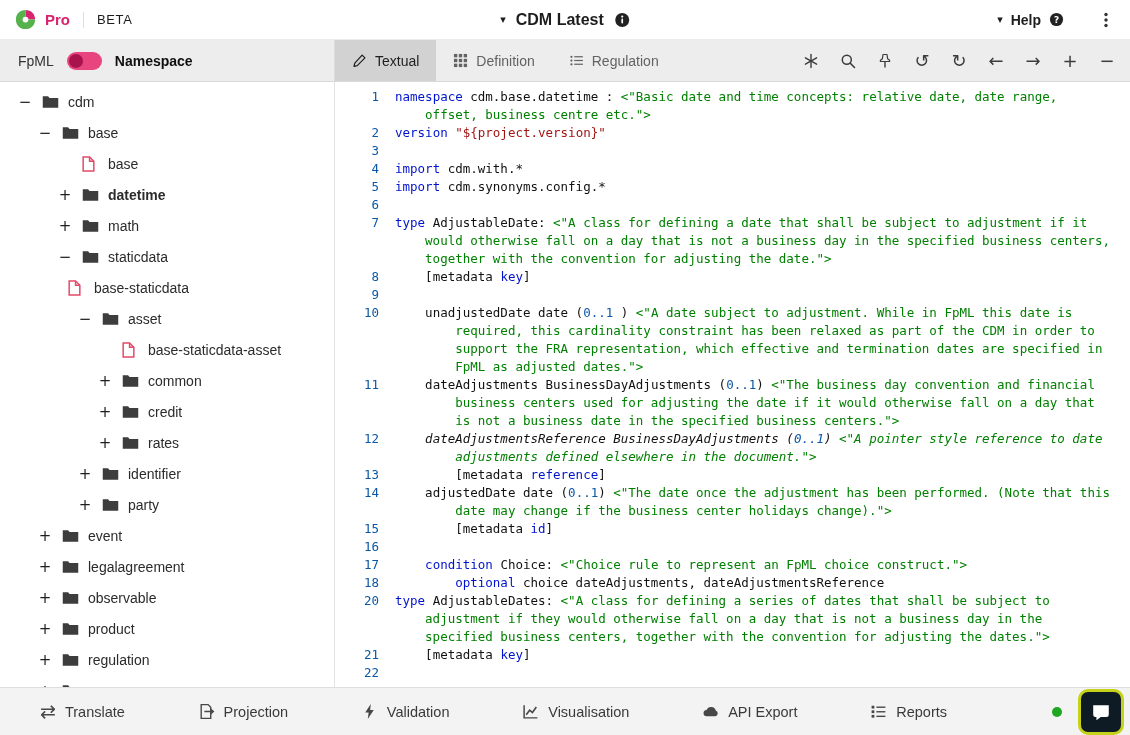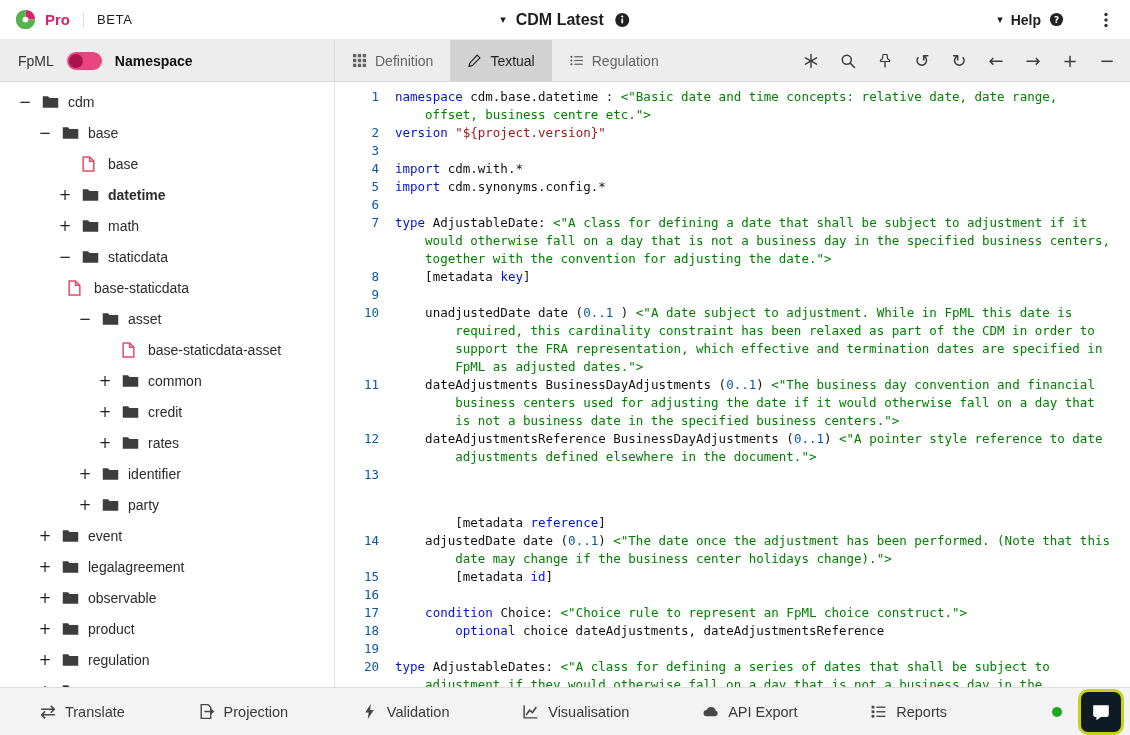--- a/index.html
+++ b/index.html
@@ -125,44 +125,44 @@
   <div class="toolbar">
     <div class="toolbar-left">
       <span class="files-label">FpML</span>
       <button class="toggle">
           <span class="knob"></span>
         </button>
       <span class="namespace-label">Namespace</span>
     </div>
     <div class="toolbar-main">
       <div class="tabs" id="tabs">
+          <button class="tab active">
+            <span class="icon ">
+              <svg viewBox="0 0 16 16">
+                <path d="M10.8 2.2l3 3L5.6 13.4l-3.5.9.9-3.5z" fill="none" stroke="currentColor" stroke-width="1.3" stroke-linejoin="round"></path>
+              </svg>
+            </span>
+            <span>Textual</span>
+          </button>
           <button class="tab">
             <span class="icon ">
               <svg viewBox="0 0 16 16" fill="currentColor">
                 <rect x="1" y="1" width="3.6" height="3.6"></rect>
                 <rect x="6.2" y="1" width="3.6" height="3.6"></rect>
                 <rect x="11.4" y="1" width="3.6" height="3.6"></rect>
                 <rect x="1" y="6.2" width="3.6" height="3.6"></rect>
                 <rect x="6.2" y="6.2" width="3.6" height="3.6"></rect>
                 <rect x="11.4" y="6.2" width="3.6" height="3.6"></rect>
                 <rect x="1" y="11.4" width="3.6" height="3.6"></rect>
                 <rect x="6.2" y="11.4" width="3.6" height="3.6"></rect>
                 <rect x="11.4" y="11.4" width="3.6" height="3.6"></rect>
               </svg>
             </span>
             <span>Definition</span>
           </button>
-          <button class="tab active">
-            <span class="icon ">
-              <svg viewBox="0 0 16 16">
-                <path d="M10.8 2.2l3 3L5.6 13.4l-3.5.9.9-3.5z" fill="none" stroke="currentColor" stroke-width="1.3" stroke-linejoin="round"></path>
-              </svg>
-            </span>
-            <span>Textual</span>
-          </button>
           <button class="tab">
             <span class="icon ">
               <svg viewBox="0 0 16 16" fill="currentColor">
                 <circle cx="2.6" cy="4" r="1.2"></circle>
                 <circle cx="2.6" cy="8" r="1.2"></circle>
                 <circle cx="2.6" cy="12" r="1.2"></circle>
                 <rect x="5.6" y="3.35" width="9.2" height="1.3"></rect>
                 <rect x="5.6" y="7.35" width="9.2" height="1.3"></rect>
                 <rect x="5.6" y="11.35" width="9.2" height="1.3"></rect>
               </svg>
@@ -449,49 +449,45 @@
           <div class="code-line">
             <span class="gutter">10</span>
             <div class="line-content" style="padding-left: 8ch; text-indent: -4ch;"><span class="c-d">unadjustedDate date (</span><span class="c-n">0..1</span><span class="c-d"> ) </span><span class="c-s">&lt;"A date subject to adjustment. While in FpML this date is required, this cardinality constraint has been relaxed as part of the CDM in order to support the FRA representation, which effective and termination dates are specified in FpML as adjusted dates."&gt;</span></div>
           </div>
           <div class="code-line">
             <span class="gutter">11</span>
             <div class="line-content" style="padding-left: 8ch; text-indent: -4ch;"><span class="c-d">dateAdjustments BusinessDayAdjustments (</span><span class="c-n">0..1</span><span class="c-d">) </span><span class="c-s">&lt;"The business day convention and financial business centers used for adjusting the date if it would otherwise fall on a day that is not a business date in the specified business centers."&gt;</span></div>
           </div>
           <div class="code-line">
             <span class="gutter">12</span>
-            <div class="line-content" style="padding-left: 8ch; text-indent: -4ch;"><span class="c-d">dateAdjustmentsReference BusinessDayAdjustments (</span><span class="c-n">0..1</span><span class="c-d">) </span><span class="c-s">&lt;"A pointer style reference to date adjustments defined elsewhere in the document."&gt;</span></div>
+            <div class="line-content" style="padding-left: 8ch; text-indent: -4ch; font-style: italic;"><span class="c-d">dateAdjustmentsReference BusinessDayAdjustments (</span><span class="c-n">0..1</span><span class="c-d">) </span><span class="c-s">&lt;"A pointer style reference to date adjustments defined elsewhere in the document."&gt;</span></div>
           </div>
           <div class="code-line">
             <span class="gutter">13</span>
-            <div class="line-content" style="padding-left: 12ch; text-indent: -4ch; margin-top: 48px;"><span class="c-d">[metadata </span><span class="c-k">reference</span><span class="c-d">]</span></div>
+            <div class="line-content" style="padding-left: 12ch; text-indent: -4ch;"><span class="c-d">[metadata </span><span class="c-k">reference</span><span class="c-d">]</span></div>
           </div>
           <div class="code-line">
             <span class="gutter">14</span>
             <div class="line-content" style="padding-left: 8ch; text-indent: -4ch;"><span class="c-d">adjustedDate date (</span><span class="c-n">0..1</span><span class="c-d">) </span><span class="c-s">&lt;"The date once the adjustment has been performed. (Note that this date may change if the business center holidays change)."&gt;</span></div>
           </div>
           <div class="code-line">
             <span class="gutter">15</span>
             <div class="line-content" style="padding-left: 12ch; text-indent: -4ch;"><span class="c-d">[metadata </span><span class="c-k">id</span><span class="c-d">]</span></div>
           </div>
           <div class="code-line">
             <span class="gutter">16</span>
             <div class="line-content" style="padding-left: 4ch; text-indent: -4ch;"></div>
           </div>
           <div class="code-line">
             <span class="gutter">17</span>
             <div class="line-content" style="padding-left: 8ch; text-indent: -4ch;"><span class="c-k">condition </span><span class="c-d">Choice: </span><span class="c-s">&lt;"Choice rule to represent an FpML choice construct."&gt;</span></div>
           </div>
           <div class="code-line">
             <span class="gutter">18</span>
             <div class="line-content" style="padding-left: 12ch; text-indent: -4ch;"><span class="c-k">optional </span><span class="c-d">choice dateAdjustments, dateAdjustmentsReference</span></div>
-          </div>
-          <div class="code-line">
-            <span class="gutter">19</span>
-            <div class="line-content" style="padding-left: 4ch; text-indent: -4ch;"></div>
           </div>
           <div class="code-line">
             <span class="gutter">20</span>
             <div class="line-content" style="padding-left: 4ch; text-indent: -4ch;"><span class="c-k">type </span><span class="c-d">AdjustableDates: </span><span class="c-s">&lt;"A class for defining a series of dates that shall be subject to adjustment if they would otherwise fall on a day that is not a business day in the specified business centers, together with the convention for adjusting the dates."&gt;</span></div>
           </div>
           <div class="code-line">
             <span class="gutter">21</span>
             <div class="line-content" style="padding-left: 8ch; text-indent: -4ch;"><span class="c-d">[metadata </span><span class="c-k">key</span><span class="c-d">]</span></div>
           </div>
           <div class="code-line">

